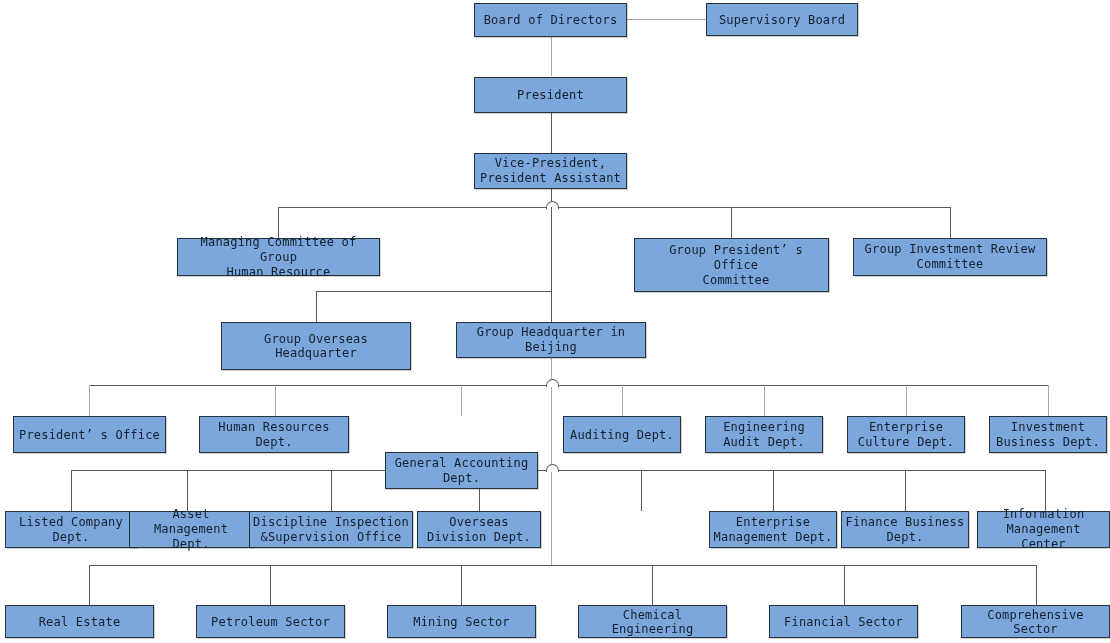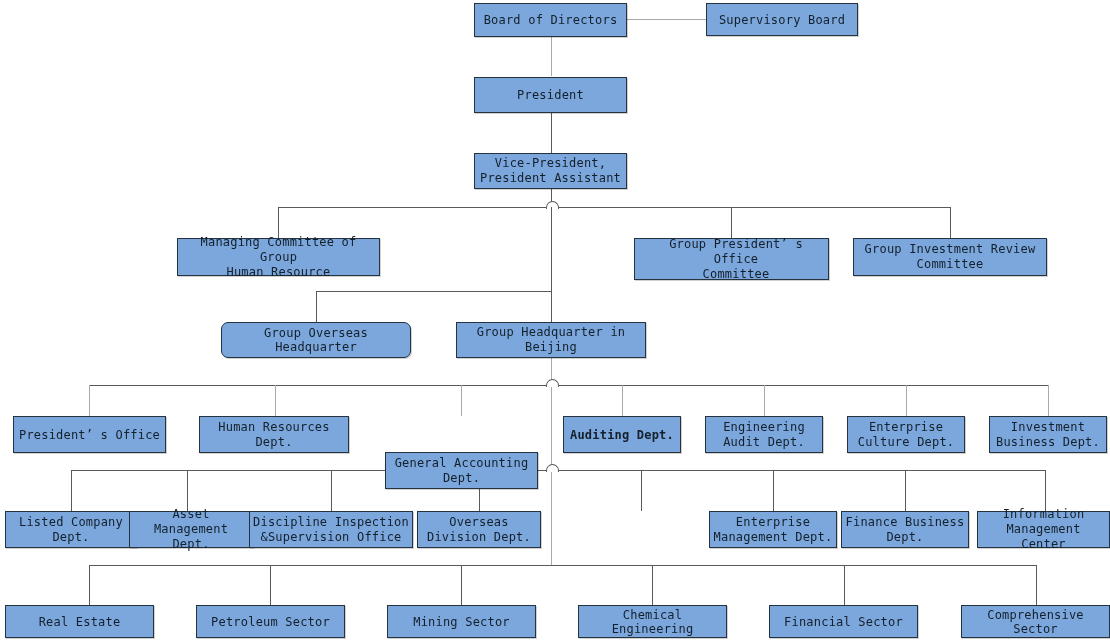--- a/index.html
+++ b/index.html
@@ -119,35 +119,35 @@
   <div class="node" style="left:474px; top:3px; width:153px; height:34px;">Board of Directors</div>
   <div class="node" style="left:706px; top:3px; width:152px; height:33px;">Supervisory Board</div>
 
   <div class="node" style="left:474px; top:77px; width:153px; height:36px;">President</div>
 
   <div class="node two-line" style="left:474px; top:153px; width:153px; height:36px;">Vice-President,
 President Assistant</div>
 
   <div class="node two-line" style="left:177px; top:238px; width:203px; height:38px;">Managing Committee of Group
 Human Resource</div>
-  <div class="node two-line" style="left:634px; top:238px; width:195px; height:42px;padding-left:12px;">Group President’ s Office
+  <div class="node two-line" style="left:634px; top:238px; width:195px; height:54px;padding-left:12px;">Group President’ s Office
 Committee</div>
   <div class="node two-line" style="left:853px; top:238px; width:194px; height:38px;">Group Investment Review
 Committee</div>
 
-  <div class="node" style="left:221px; top:322px; width:190px; height:36px;border-radius:7px;">Group Overseas Headquarter</div>
+  <div class="node" style="left:221px; top:322px; width:190px; height:48px;">Group Overseas Headquarter</div>
   <div class="node two-line" style="left:456px; top:322px; width:190px; height:36px;">Group Headquarter in
 Beijing</div>
 
   <div class="node" style="left:13px; top:416px; width:153px; height:37px;">President’ s Office</div>
   <div class="node two-line" style="left:199px; top:416px; width:150px; height:37px;">Human Resources
 Dept.</div>
   <div class="node two-line" style="left:385px; top:416px; width:153px; height:37px;margin-top:36px;">General Accounting
 Dept.</div>
-  <div class="node" style="left:563px; top:416px; width:118px; height:37px;font-weight:bold;">Auditing Dept.</div>
+  <div class="node" style="left:563px; top:416px; width:118px; height:37px;">Auditing Dept.</div>
   <div class="node two-line" style="left:705px; top:416px; width:118px; height:37px;">Engineering
 Audit Dept.</div>
   <div class="node two-line" style="left:847px; top:416px; width:118px; height:37px;">Enterprise
 Culture Dept.</div>
   <div class="node two-line" style="left:989px; top:416px; width:118px; height:37px;">Investment
 Business Dept.</div>
 
   <div class="node two-line" style="left:5px; top:511px; width:132px; height:37px;">Listed Company
 Dept.</div>
   <div class="node two-line" style="left:129px; top:511px; width:124px; height:37px;text-align:center;">Asset Management

